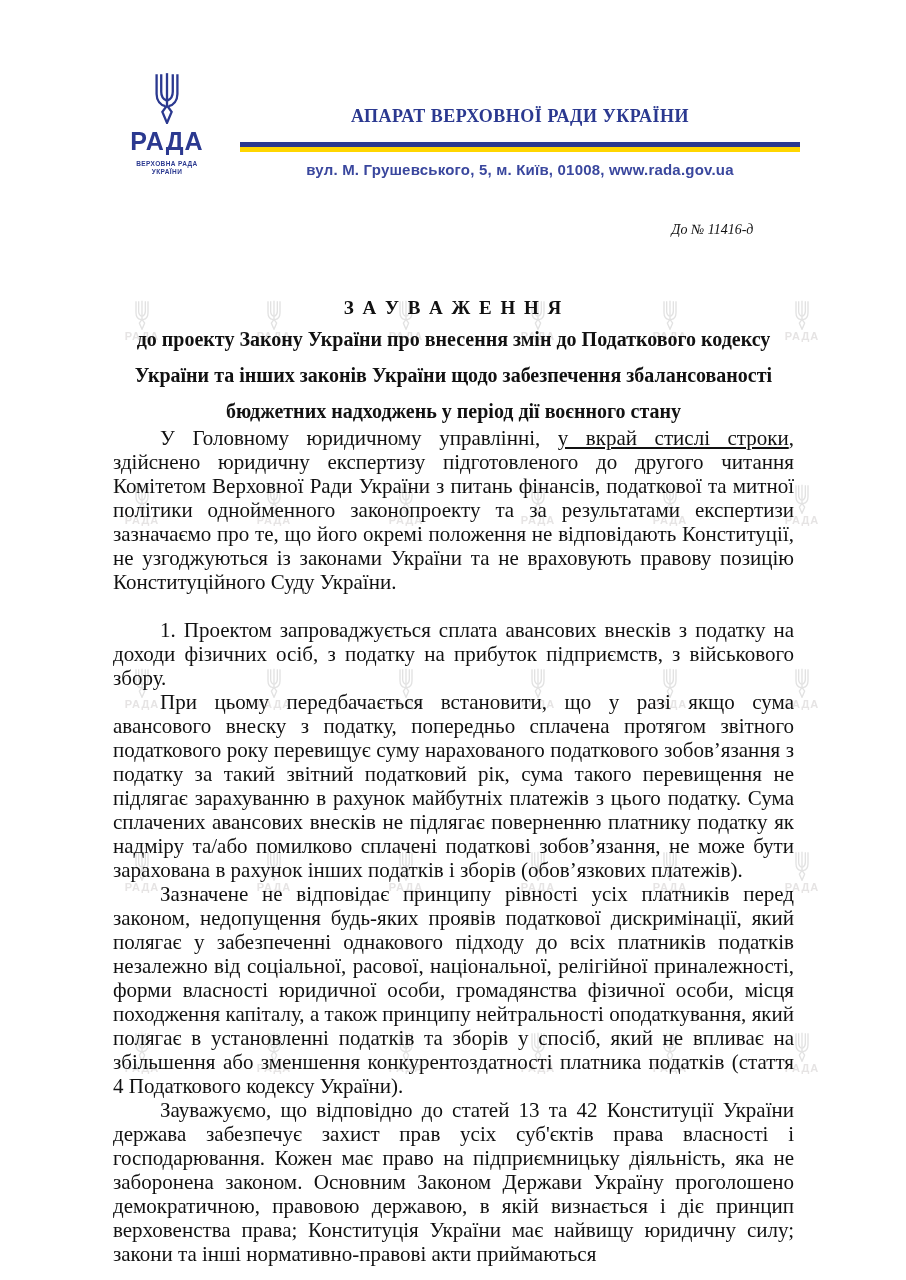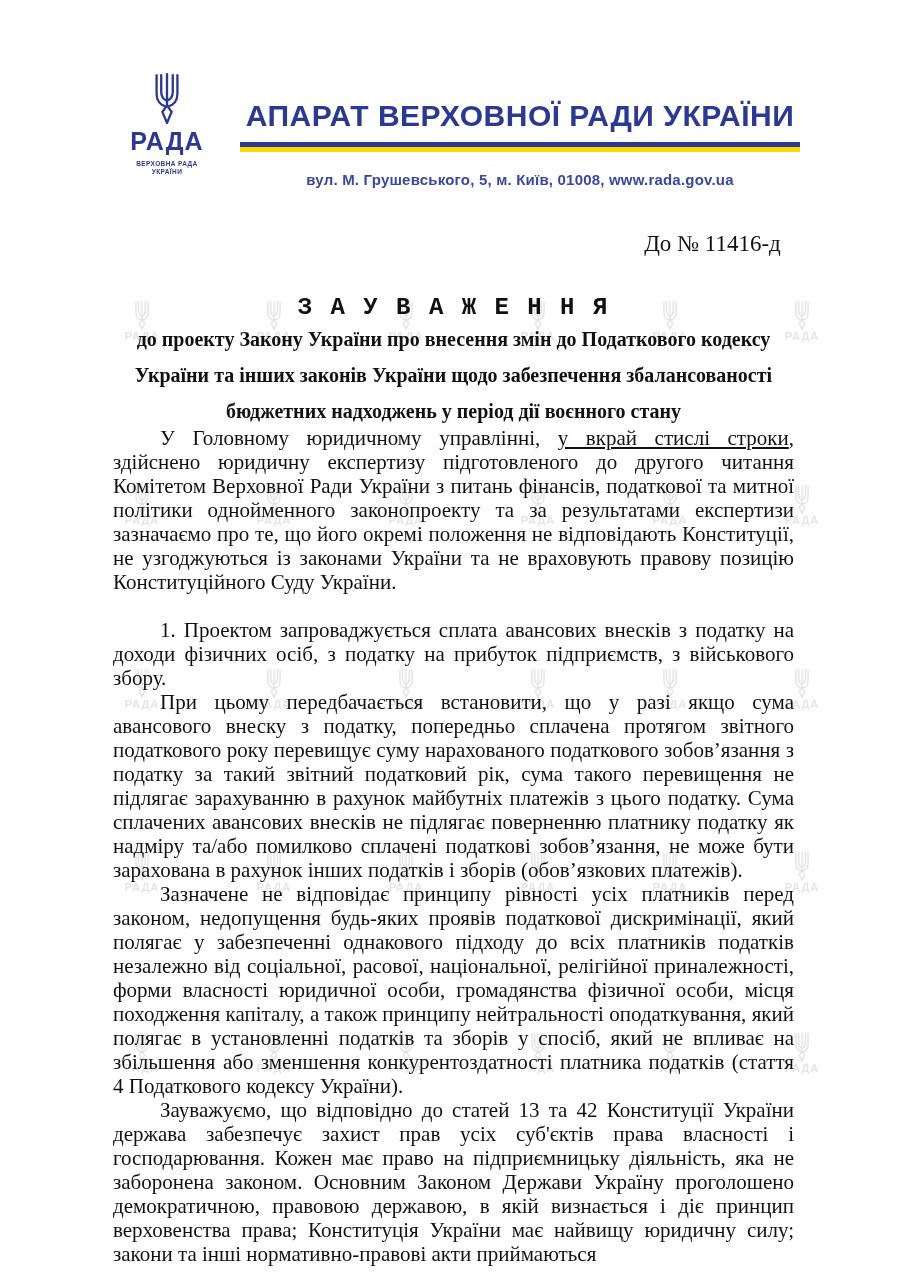--- a/index.html
+++ b/index.html
@@ -35,37 +35,37 @@
   }
   .logo-caption{
     font-family:"Liberation Sans", sans-serif;
     font-weight:bold;font-size:6.5px;line-height:8px;letter-spacing:0.4px;
     margin-top:6px;
   }
   .head-right{
     position:absolute;left:240px;top:101px;width:560px;text-align:center;
     font-family:"Liberation Sans", sans-serif;color:#2b3990;
   }
-  .org-name{font-size:30px;line-height:30px;font-weight:bold;letter-spacing:0.5px;}
+  .org-name{font-size:18px;line-height:30px;font-weight:bold;letter-spacing:0.5px;font-family:Liberation Serif, serif;}
   .department-name{font-size:22.5px;line-height:27px;font-weight:bold;margin-top:2px;letter-spacing:0.3px;}
   .flag-divider{margin-top:11px;}
   .flag-blue{height:5px;background:#2b3990;}
   .flag-yellow{height:5px;background:#ffd600;}
-  .org-address{font-size:15px;line-height:17px;margin-top:19px;color:#3a479e;font-weight:bold;letter-spacing:0.2px;}
+  .org-address{font-size:15px;line-height:17px;margin-top:9px;color:#3a479e;font-weight:bold;letter-spacing:0.2px;}
   
   .ref-block{
-    position:absolute;left:605px;top:231px;width:215px;text-align:center;
-    font-size:23px;line-height:26px;
+    position:absolute;left:605px;top:217px;width:215px;text-align:center;
+    font-size:14px;line-height:26px;font-style:italic;
   }
   
   .title-block{
     position:absolute;left:113px;top:295px;width:681px;text-align:center;
     font-weight:bold;
   }
-  .t-head{font-size:24px;line-height:26px;letter-spacing:2px;font-family:Liberation Mono, monospace;}
+  .t-head{font-size:19px;line-height:26px;letter-spacing:2px;}
   .t-sub{font-size:20px;line-height:36px;}
   
   .body-text{
     position:absolute;left:113px;top:426px;width:681px;
     font-size:21px;line-height:24px;text-align:justify;
   }
   .body-text p{margin:0;text-indent:47px;}
   .body-text p.gap-before{margin-top:24px;}
   .u{text-decoration:underline;}
 </style>

